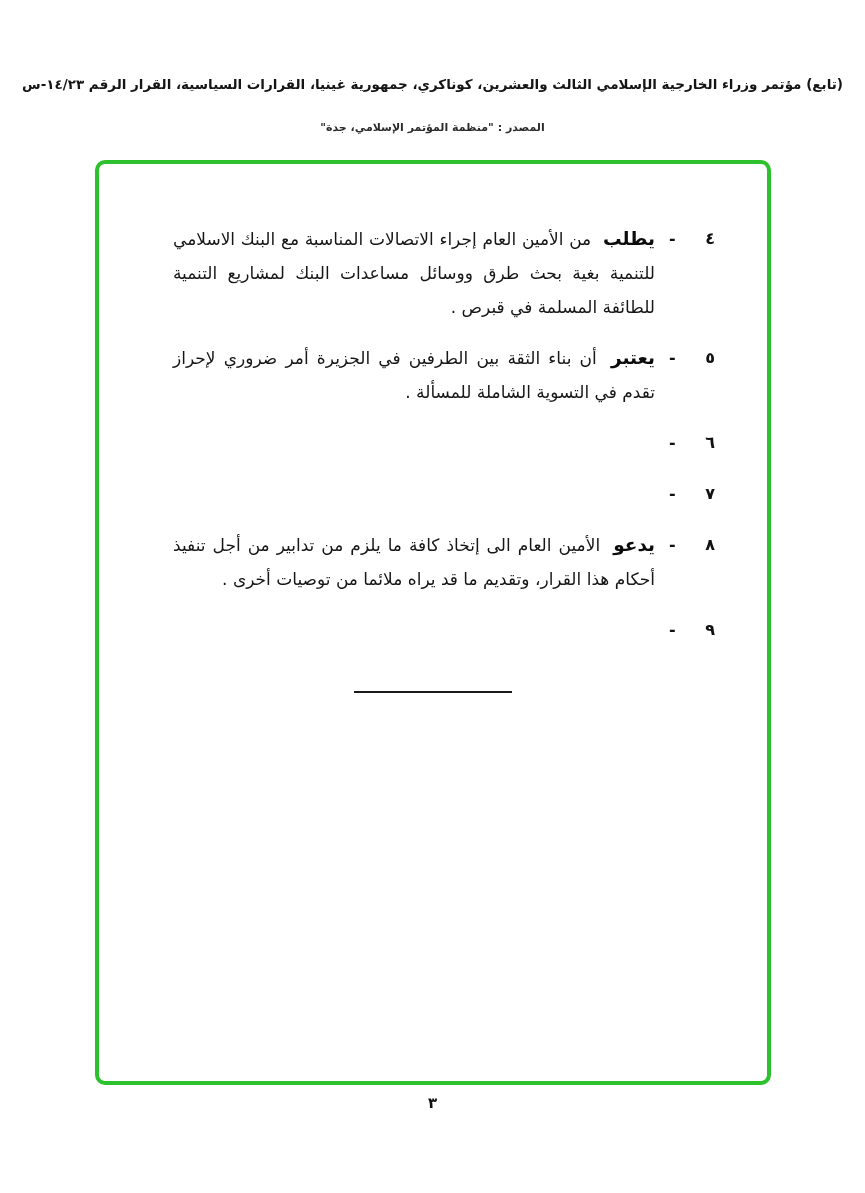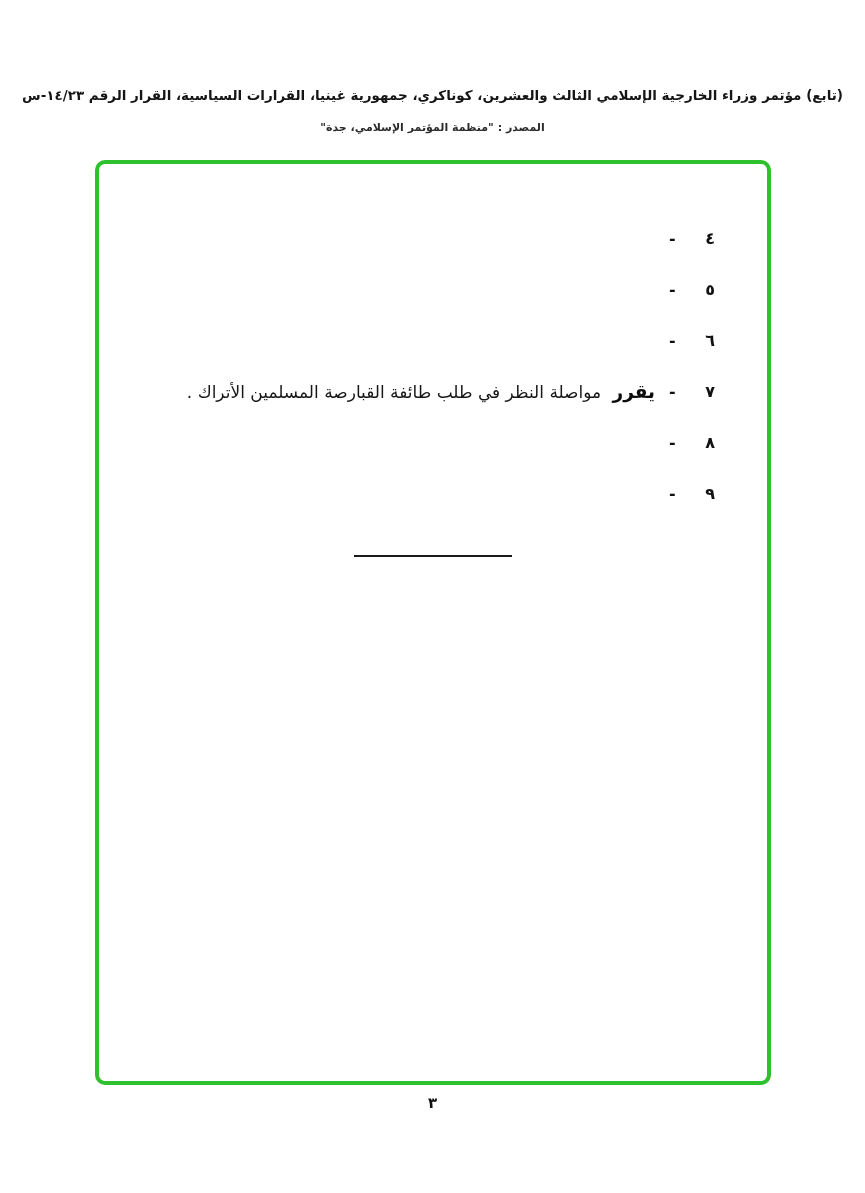--- a/index.html
+++ b/index.html
@@ -11,21 +11,21 @@
   .page {
     position: relative;
     width: 865px;
     height: 1193px;
     margin: 0 auto;
     background: #ffffff;
     overflow: hidden;
   }
   .header-title {
     position: absolute;
-    top: 87px;
+    top: 76px;
     left: 0;
     width: 100%;
     text-align: center;
     direction: rtl;
     font-size: 13.5px;
     font-weight: bold;
     color: #151515;
     letter-spacing: 0.2px;
   }
   .header-source {
@@ -108,51 +108,59 @@
   <div class="header-source">المصدر :  "منظمة المؤتمر الإسلامي، جدة"</div>
 
   <div class="content-box">
     <div class="items">
 
       <div class="item">
         <span class="marker">
           <span>٤</span>
           <span>-</span>
         </span>
+        <span class="item-text">
+          <span class="lead">يطلب</span>
+          <span>من الأمين العام إجراء الاتصالات المناسبة مع البنك الاسلامي للتنمية بغية بحث طرق ووسائل مساعدات البنك لمشاريع التنمية للطائفة المسلمة في قبرص .</span>
+        </span>
       </div>
 
       <div class="item">
         <span class="marker">
           <span>٥</span>
           <span>-</span>
+        </span>
+        <span class="item-text">
+          <span class="lead">يعتبر</span>
+          <span>أن بناء الثقة بين الطرفين في الجزيرة أمر ضروري لإحراز تقدم في التسوية الشاملة للمسألة .</span>
         </span>
       </div>
 
       <div class="item">
         <span class="marker">
           <span>٦</span>
           <span>-</span>
         </span>
       </div>
 
       <div class="item">
         <span class="marker">
           <span>٧</span>
           <span>-</span>
         </span>
-        <span class="item-text">
-          <span class="lead">يقرر</span>
-          <span>مواصلة النظر في طلب طائفة القبارصة المسلمين الأتراك .</span>
-        </span>
       </div>
 
       <div class="item">
         <span class="marker">
           <span>٨</span>
           <span>-</span>
+        </span>
+        <span class="item-text">
+          <span class="lead">يدعو</span>
+          <span>الأمين العام الى إتخاذ كافة ما يلزم من تدابير من أجل تنفيذ أحكام هذا القرار، وتقديم ما قد يراه ملائما من توصيات أخرى .</span>
         </span>
       </div>
 
       <div class="item">
         <span class="marker">
           <span>٩</span>
           <span>-</span>
         </span>
       </div>
 

